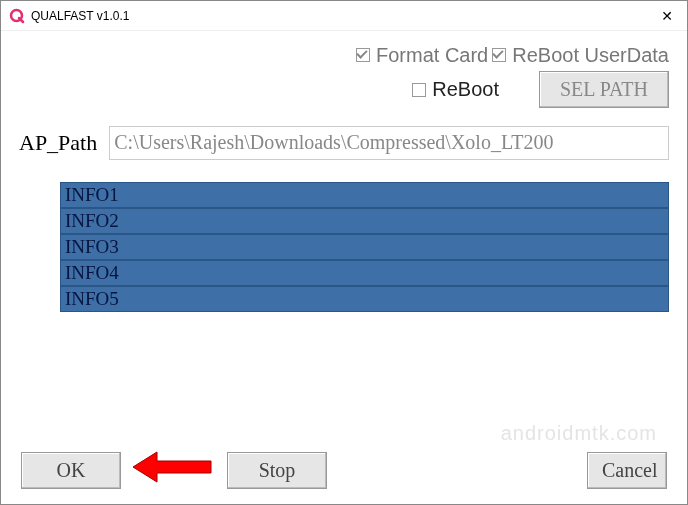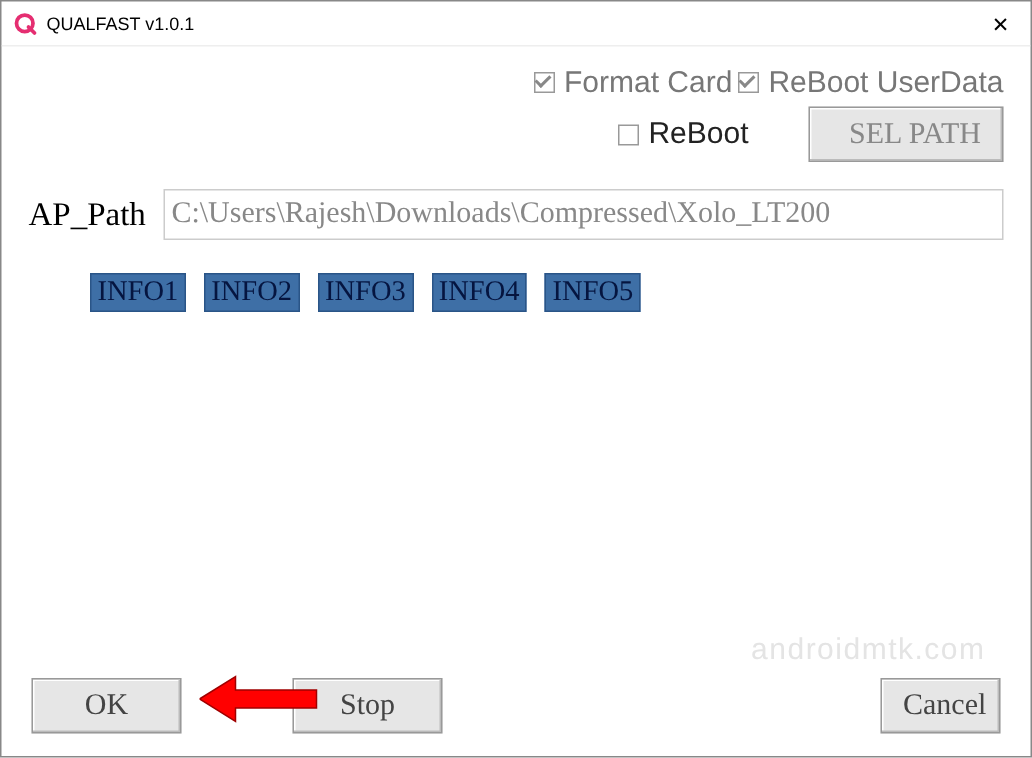--- a/index.html
+++ b/index.html
@@ -135,21 +135,21 @@
     background: #e6e6e6;
     border: 1px solid #999;
     padding: 6px 14px;
     box-shadow: inset -1px -1px 0 #bbb, inset 1px 1px 0 #fff;
     cursor: default;
     font-family: "Times New Roman", serif;
   }
   .sel-path-btn {
     color: #888;
     width: 130px;
-    text-align: right;
+    text-align: center;
   }
   .path-row {
     display: flex;
     align-items: center;
     gap: 12px;
     margin-top: 18px;
     font-family: "Times New Roman", serif;
   }
   .path-label {
     font-size: 22px;
@@ -164,41 +164,41 @@
     background: #fff;
     padding: 4px 4px;
     height: 34px;
     overflow: hidden;
     white-space: nowrap;
     font-family: "Times New Roman", serif;
   }
   .info-list {
     margin-top: 22px;
     display: flex;
-    flex-direction: row;
-    gap: 12px;
+    flex-direction: column;
+    gap: 0;
     padding-left: 41px;
   }
   .info-item {
     background: #3e6fa6;
     color: #051540;
     font-size: 19px;
     padding: 1px 4px;
     border: 1px solid #2a5587;
     font-family: "Times New Roman", serif;
   }
   .bottom-row {
     position: absolute;
     left: 20px; right: 20px;
     bottom: 16px;
     display: flex;
     align-items: center;
   }
   .ok-btn { width: 100px; text-align: center; }
-  .stop-btn { width: 100px; text-align: center; margin-left: 74px; }
+  .stop-btn { width: 100px; text-align: center; margin-left: 106px; }
   .cancel-btn { width: 80px; text-align: left; margin-left: auto; }
   .arrow {
     position: absolute;
     left: 132px;
     bottom: 16px;
     pointer-events: none;
   }
   .arrow svg { width: 80px; height: 36px; }
   .watermark {
     position: absolute;

